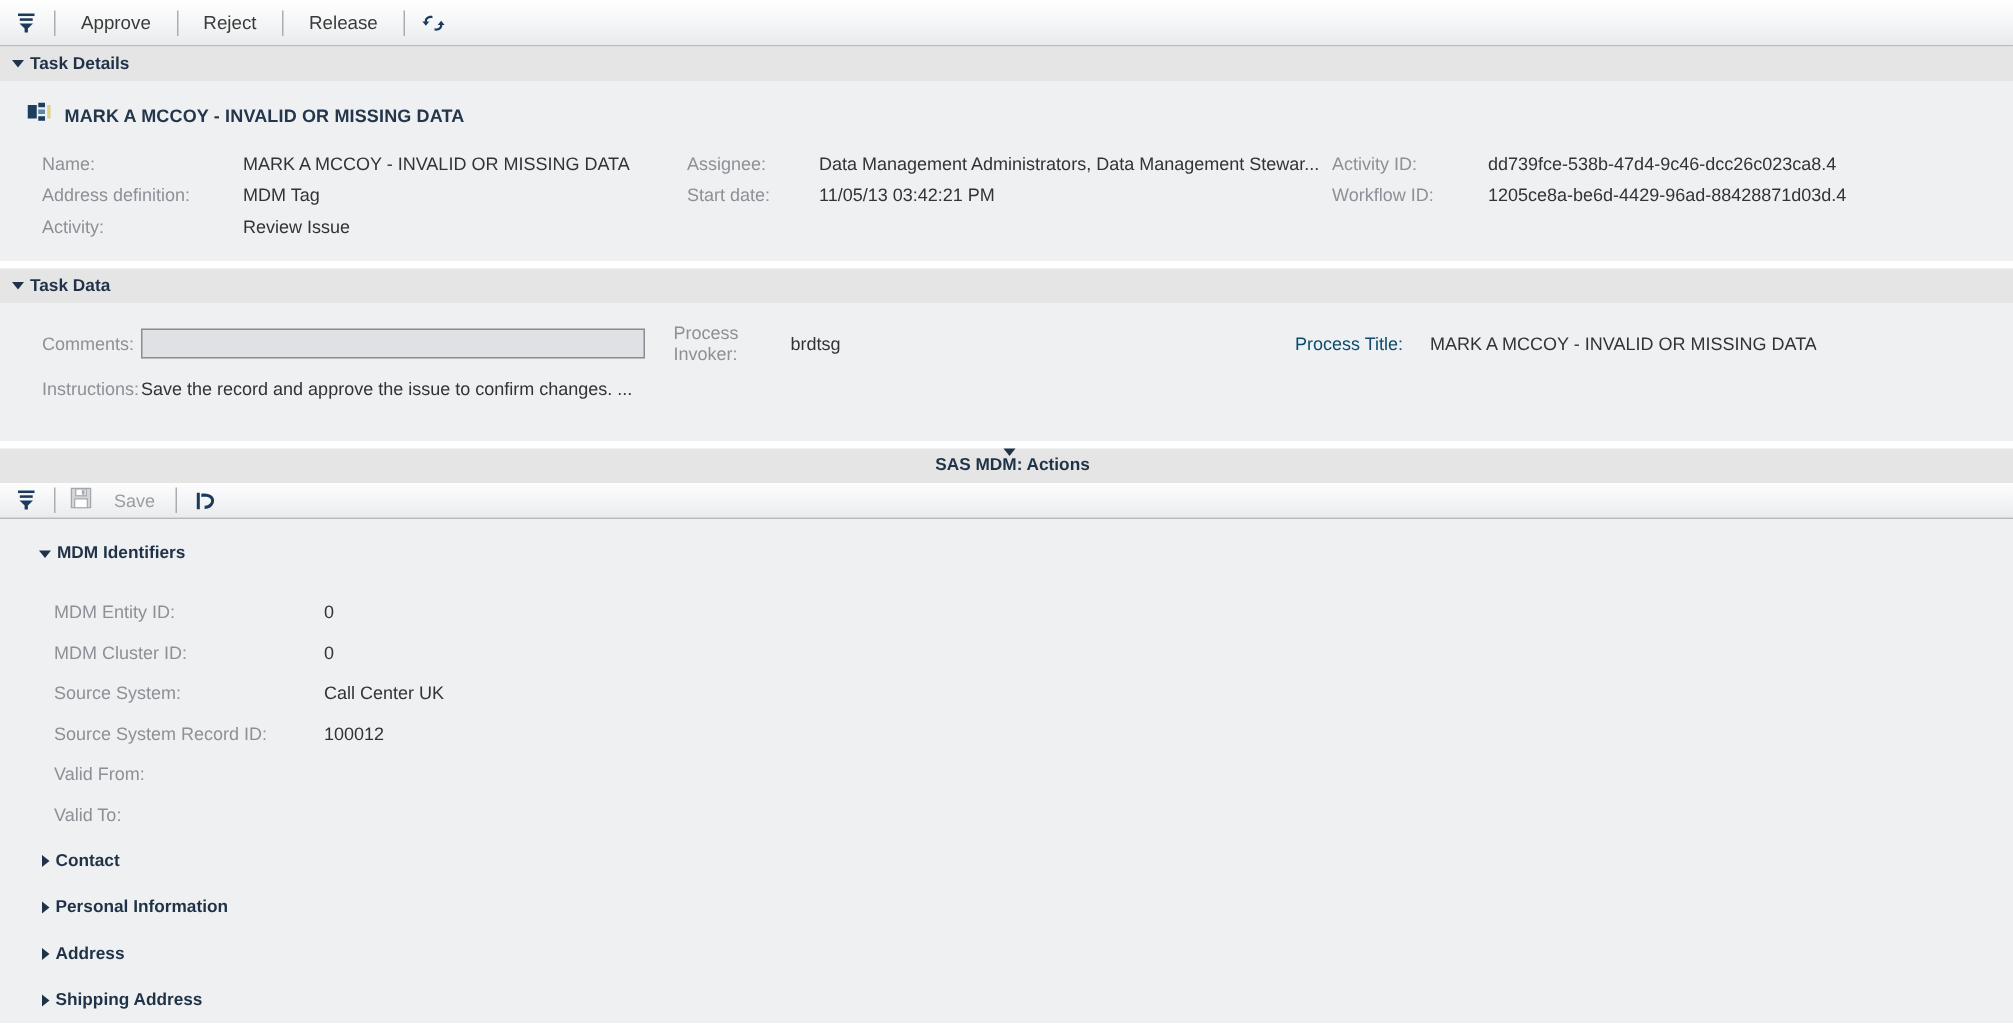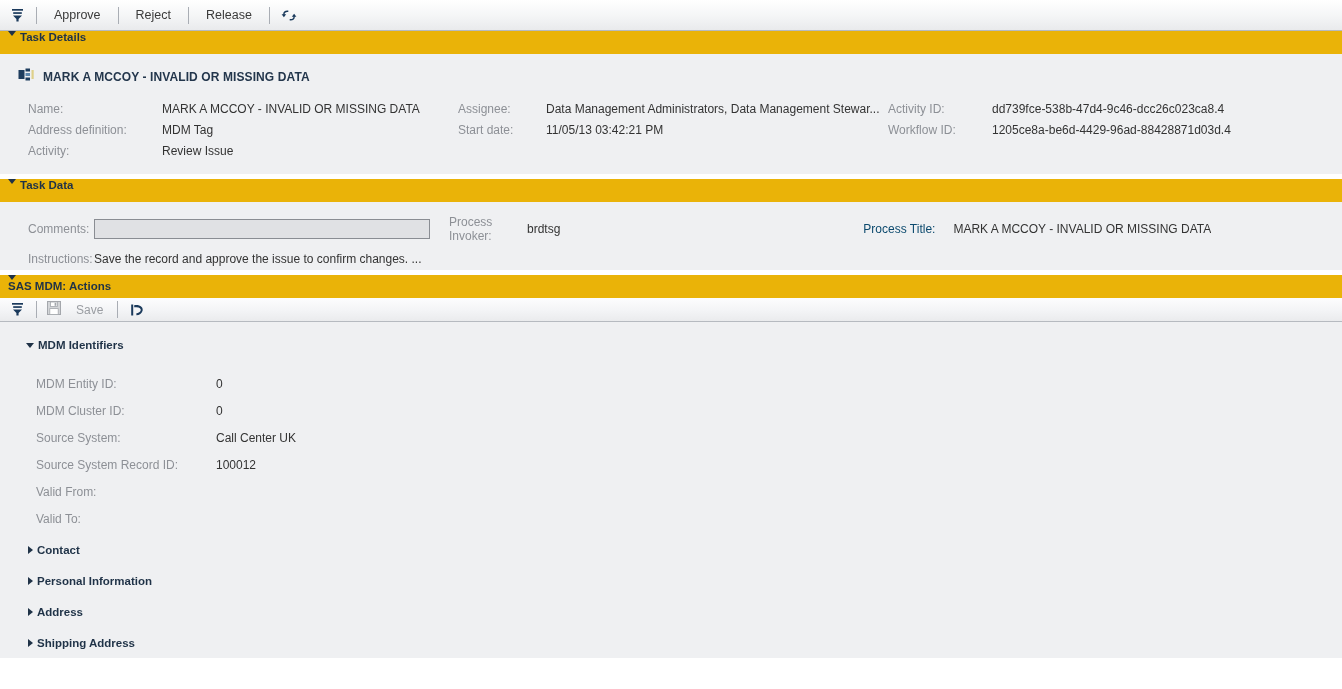--- a/index.html
+++ b/index.html
@@ -45,23 +45,24 @@
     color: #3a3a3a;
     padding: 3px 9px;
     cursor: pointer;
     white-space: nowrap;
     line-height: 15px;
   }
 
   
   .section-header {
     display: flex;
+    align-items: center;
     height: 23px;
     padding-left: 8px;
-    background: #eab308;
+    background: #e5e5e5;
     font-size: 11.5px;
     font-weight: bold;
     color: #1f3247;
     cursor: pointer;
   }
   .tri {
     width: 0; height: 0;
     margin-right: 4px;
     flex: 0 0 auto;
   }
@@ -113,21 +114,21 @@
   }
   .td-cols { display: flex; padding-left: 28px; padding-bottom: 16px; }
   .td-col-a { width: 430px; }
   .td-col-b { width: 430px; }
   .td-col-c { width: 400px; }
   .td-col-a .fld-label { width: 122px; display: inline-block; }
   .td-col-b .fld-label { width: 76px; display: inline-block; }
   .td-col-c .fld-label { width: 92px; display: inline-block; }
 
   
-  .tdata-panel { padding: 14px 0 4px 0; }
+  .tdata-panel { padding: 14px 0 28px 0; }
   .tdata-row1 { display: flex; align-items: center; height: 26px; }
   .tdata-row2 { display: flex; align-items: flex-end; height: 24px; }
   .comments-label { width: 94px; padding-left: 28px; color:#8d9096; font-size:12px; box-sizing: border-box;}
   .comments-input {
     width: 336px;
     height: 20px;
     background: #e0e1e4;
     border: 1px solid #8a8d93;
     font-family: "Liberation Sans", sans-serif;
     font-size: 12px;

